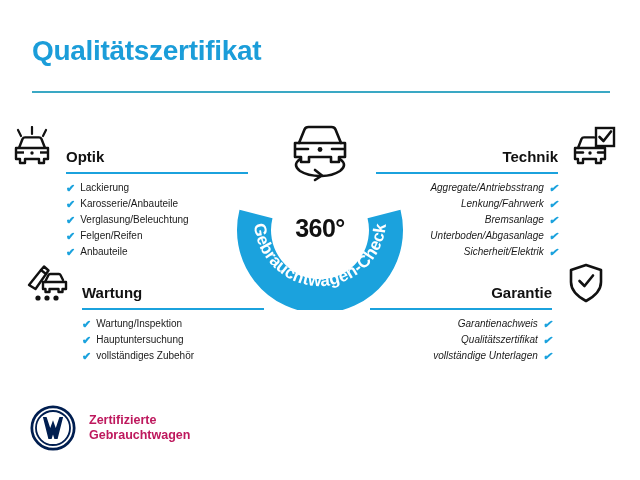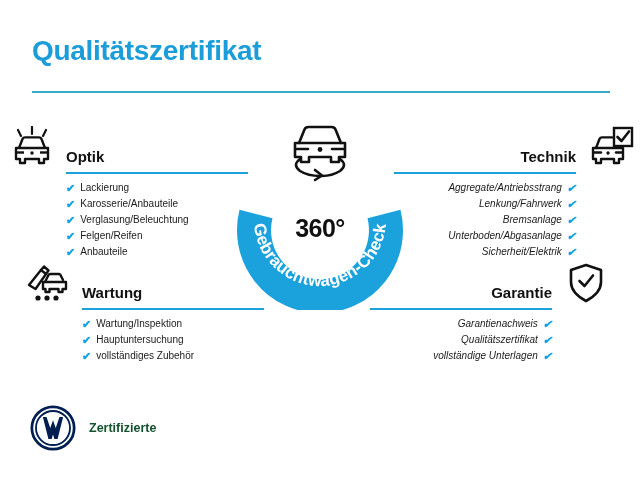--- a/index.html
+++ b/index.html
@@ -45,21 +45,21 @@
     height: 2px;
     background: #3aa8c4;
   }
 
   
   .section {
     position: absolute;
   }
   .sec-optik   { left: 8px;  top: 126px; width: 250px; }
   .sec-wartung { left: 24px;  top: 262px; width: 250px; }
-  .sec-technik { left: 384px; top: 126px; width: 250px; }
+  .sec-technik { left: 366px; top: 126px; width: 250px; }
   .sec-garantie{ left: 360px; top: 262px; width: 250px; text-align: right; }
 
   .sec-head {
     position: relative;
     height: 48px;
   }
   .sec-icon {
     position: absolute;
     top: 0;
     width: 48px;
@@ -158,21 +158,21 @@
     left: 30px;
     top: 405px;
     display: flex;
     align-items: center;
   }
   #vw-logo { width: 46px; height: 46px; }
   #footer-text {
     margin-left: 13px;
     font-size: 12.5px;
     font-weight: bold;
-    color: #14532d;
+    color: #be185d;
     line-height: 15px;
   }
   #footer-text div { white-space: nowrap; }
 </style>
 </head>
 <body>
 
 <div id="page">
 
   <div id="title-block">
@@ -362,16 +362,17 @@
 
   <div id="footer">
     <svg id="vw-logo" viewBox="0 0 100 100">
       <circle cx="50" cy="50" r="46" fill="none" stroke="#001e50" stroke-width="6"></circle>
       <circle cx="50" cy="50" r="37" fill="none" stroke="#001e50" stroke-width="4"></circle>
       <path d="M28 26 L36 26 L44 50 L50 33 L56 50 L64 26 L72 26
                L60 74 L53 74 L50 64 L47 74 L40 74 Z" fill="#001e50"></path>
     </svg>
     <div id="footer-text">
       <div>Zertifizierte</div>
+      <div>Gebrauchtwagen</div>
     </div>
   </div>
 
 </div>
 
 </body></html>

